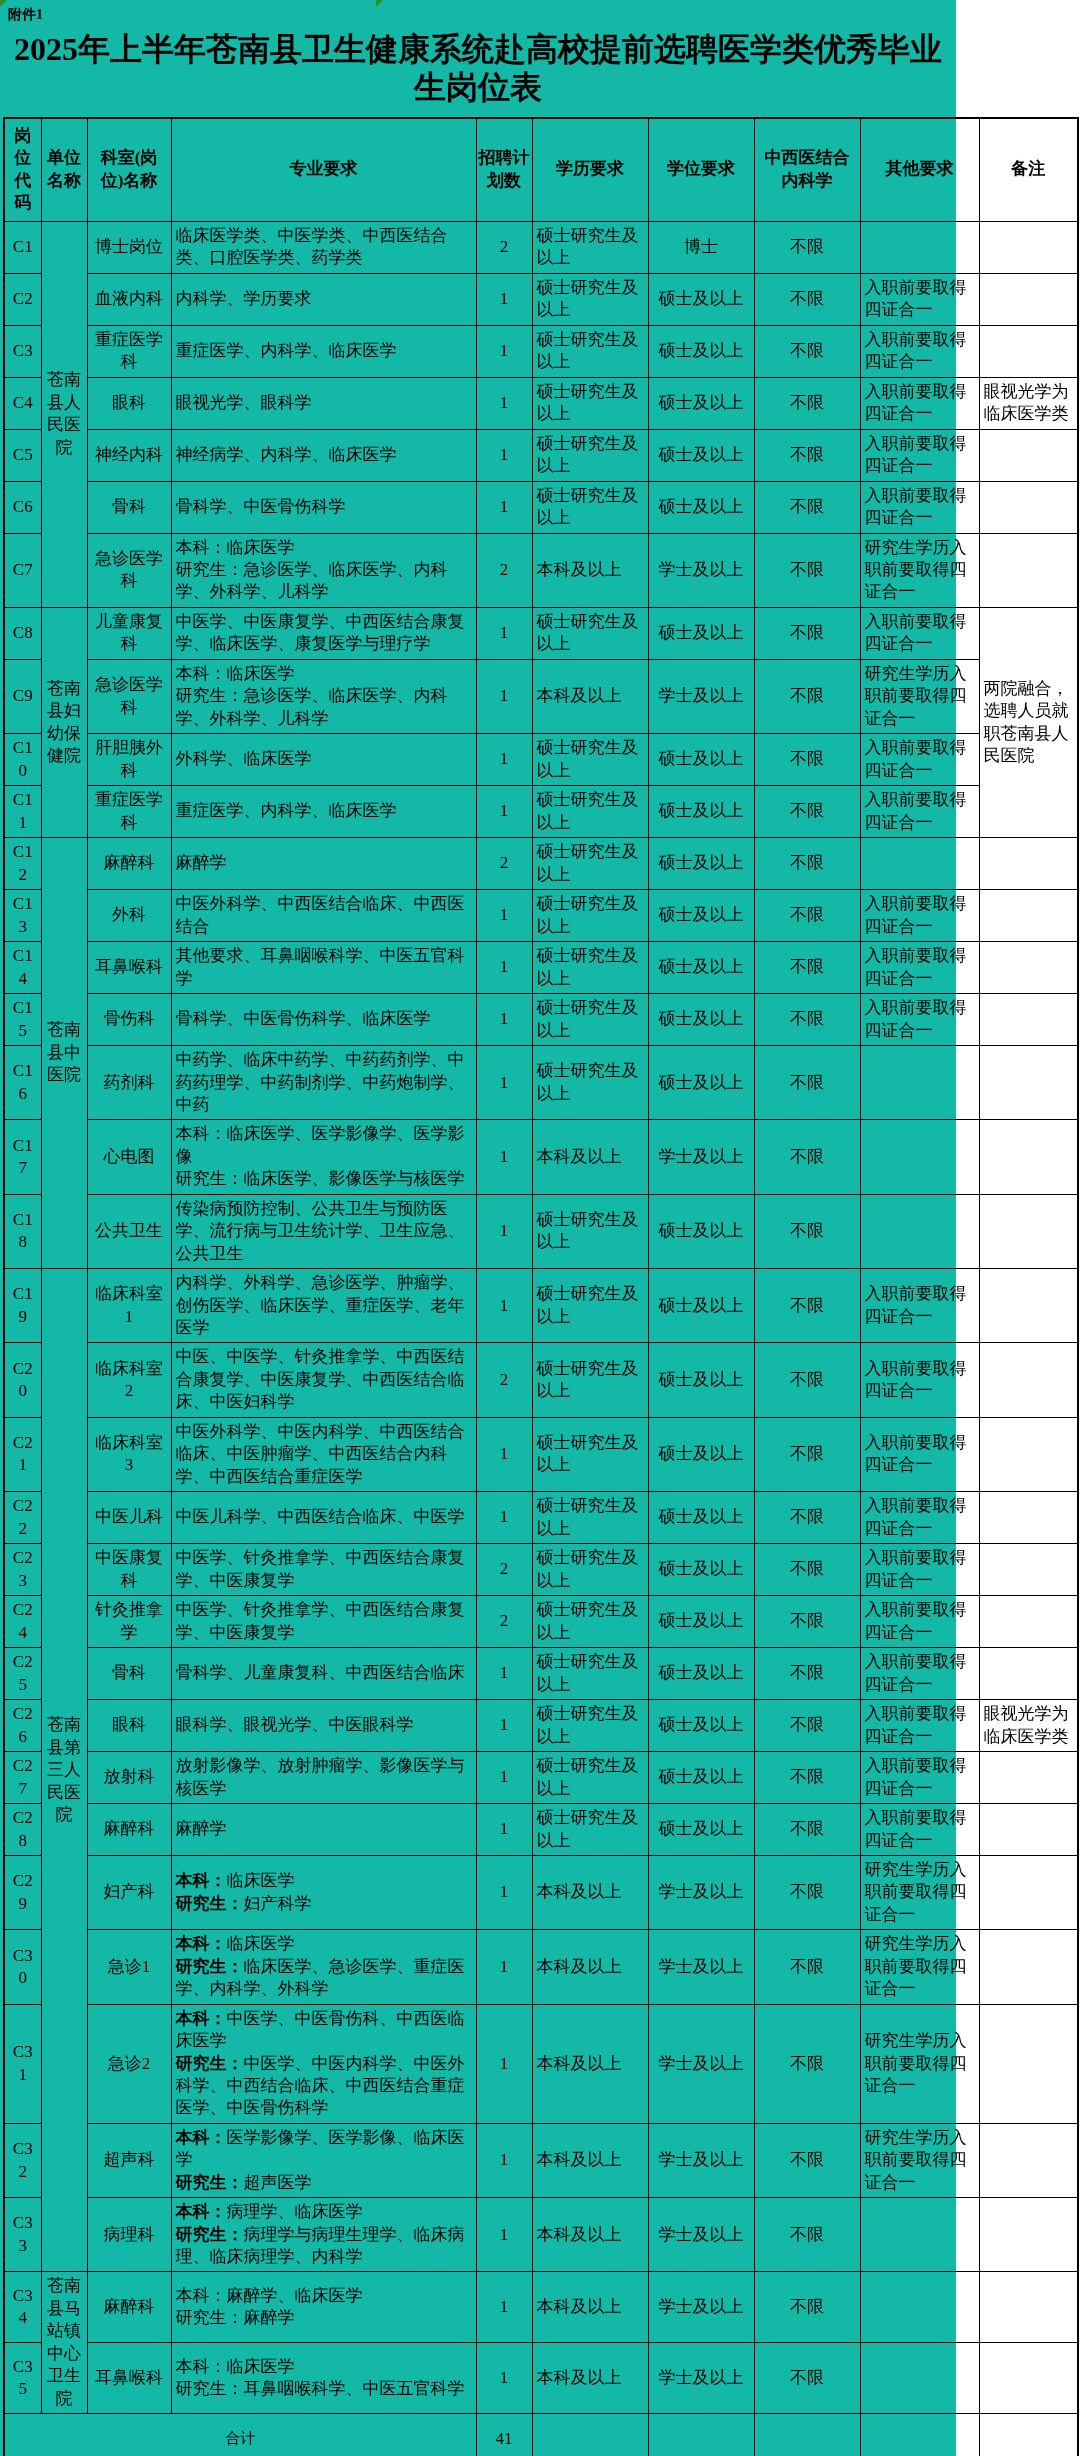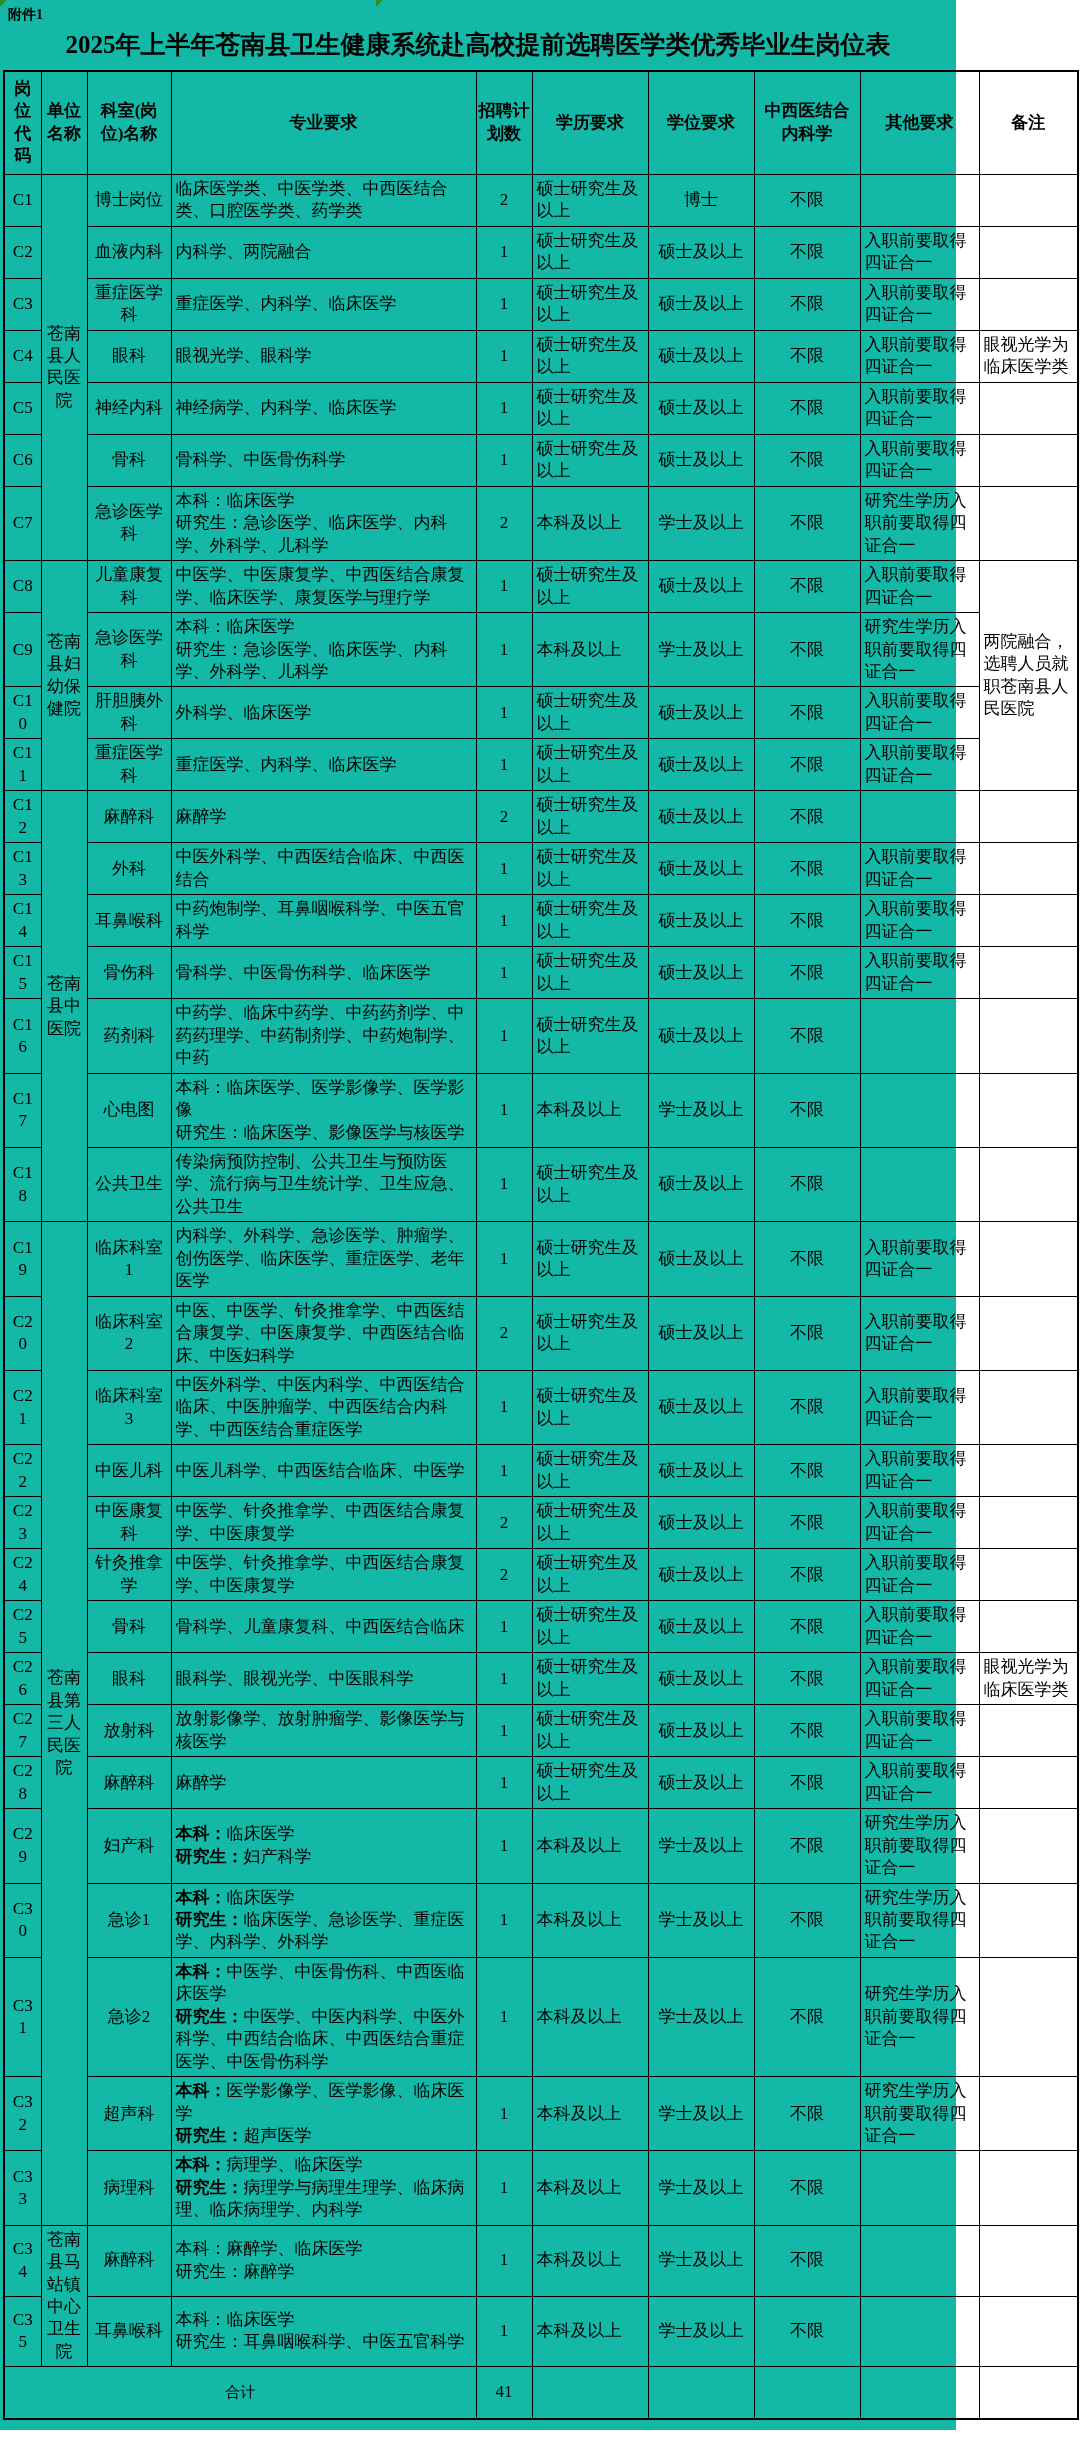--- a/index.html
+++ b/index.html
@@ -3,21 +3,21 @@
 <meta charset="utf-8">
 <style>
   html,body{margin:0;padding:0;background:#ffffff;color:#000;
     font-family:"Liberation Serif","DejaVu Serif",serif;}
   .page{width:956px;position:relative;background:#14b8a6;padding-bottom:10px;}
   .corner-mark{position:absolute;width:0;height:0;
     border-left:7px solid #2f8f2f;border-bottom:7px solid transparent;}
   .corner-a{top:0;left:0;}
   .corner-b{top:0;left:376px;}
   .attachment{font-size:14px;font-weight:bold;padding:6px 0 0 8px;}
-  .title{font-size:25px;font-weight:bold;text-align:center;margin:6px 10px 10px 10px;line-height:1.2;}
+  .title{font-size:32px;font-weight:bold;text-align:center;margin:6px 10px 10px 10px;line-height:1.2;}
   table.positions{border-collapse:collapse;table-layout:fixed;width:1074px;margin-left:3px;
     border:2px solid #000;}
   th,td{border:1px solid #000;padding:3px 4px;font-size:17px;line-height:1.32;
     vertical-align:middle;word-break:break-all;overflow-wrap:anywhere;}
   th{font-weight:bold;text-align:center;font-size:17px;padding:6px 2px;}
   tr{height:52px;}
   thead tr{height:56px;}
   td.c{text-align:center;}
   td.l{text-align:left;}
   .total-label{text-align:center;font-size:15px;}
@@ -67,21 +67,21 @@
           <td class="c">2</td>
           <td class="l">硕士研究生及以上</td>
           <td class="c">博士</td>
           <td class="c">不限</td>
           <td class="l"></td>
           <td class="l"></td>
         </tr>
         <tr>
           <td class="c">C2</td>
           <td class="c">血液内科</td>
-          <td class="l">内科学、两院融合</td>
+          <td class="l">内科学、学历要求</td>
           <td class="c">1</td>
           <td class="l">硕士研究生及以上</td>
           <td class="c">硕士及以上</td>
           <td class="c">不限</td>
           <td class="l">入职前要取得四证合一</td>
           <td class="l"></td>
         </tr>
         <tr>
           <td class="c">C3</td>
           <td class="c">重症医学科</td>
@@ -198,21 +198,21 @@
           <td class="c">1</td>
           <td class="l">硕士研究生及以上</td>
           <td class="c">硕士及以上</td>
           <td class="c">不限</td>
           <td class="l">入职前要取得四证合一</td>
           <td class="l"></td>
         </tr>
         <tr>
           <td class="c">C14</td>
           <td class="c">耳鼻喉科</td>
-          <td class="l">中药炮制学、耳鼻咽喉科学、中医五官科学</td>
+          <td class="l">其他要求、耳鼻咽喉科学、中医五官科学</td>
           <td class="c">1</td>
           <td class="l">硕士研究生及以上</td>
           <td class="c">硕士及以上</td>
           <td class="c">不限</td>
           <td class="l">入职前要取得四证合一</td>
           <td class="l"></td>
         </tr>
         <tr>
           <td class="c">C15</td>
           <td class="c">骨伤科</td>

